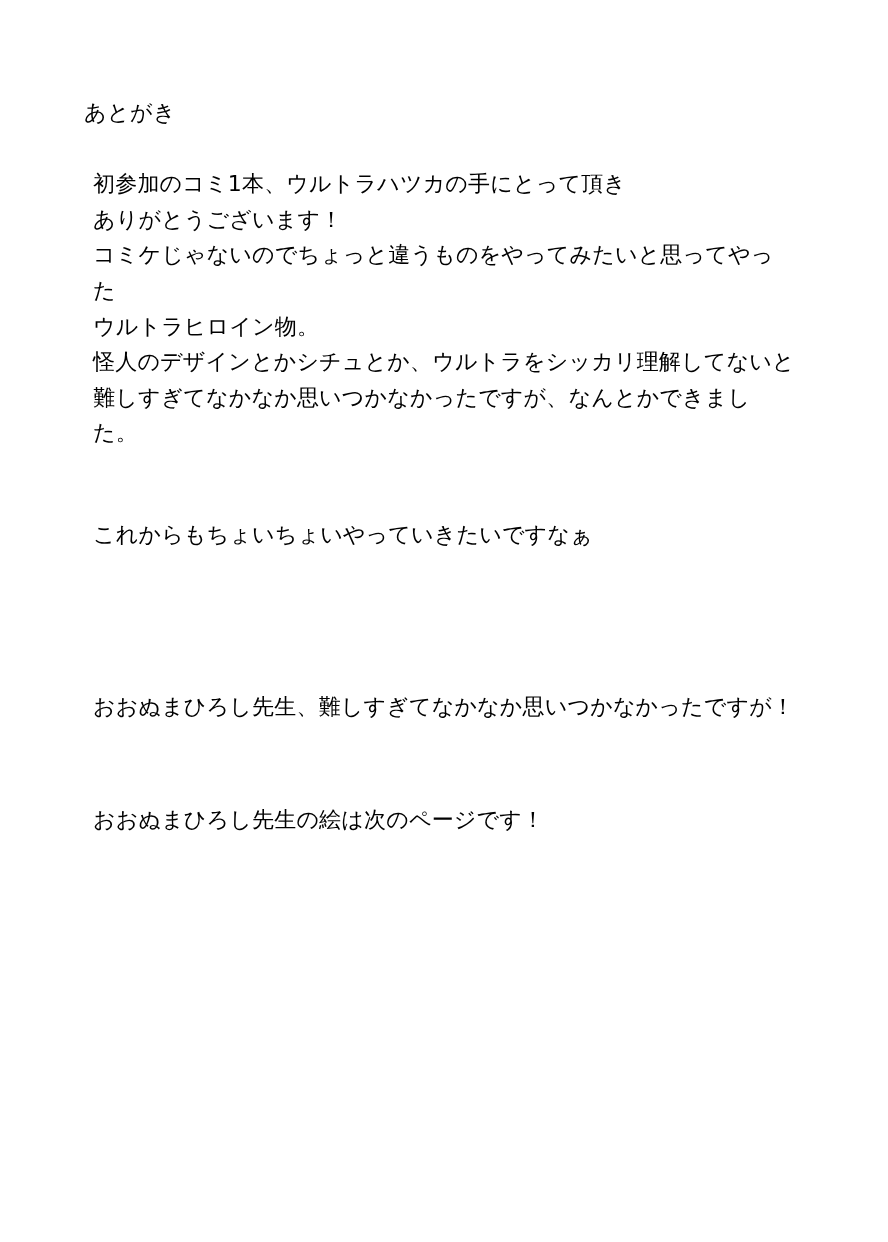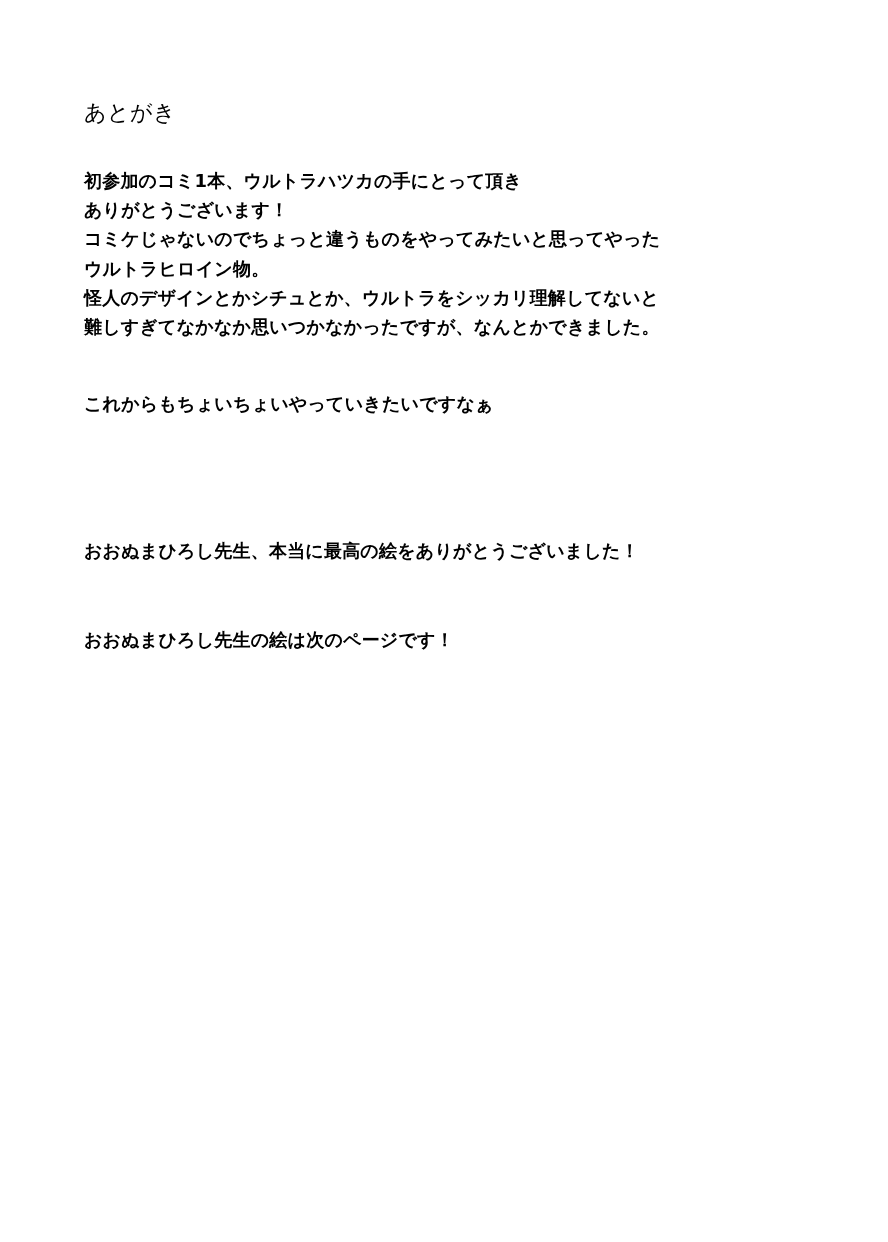--- a/index.html
+++ b/index.html
@@ -23,25 +23,25 @@
     padding: 96px 84px 0 84px;
   }
   .doc-title {
     font-size: 22px;
     line-height: 1.55;
     letter-spacing: 0.5px;
     margin: 0 0 36px 0;
     font-weight: 400;
   }
   .para {
-    font-size: 18px;
+    font-size: 22px;
     line-height: 1.62;
     letter-spacing: 0.2px;
-    margin: 0;
-    font-weight: 700;
+    margin: 9px;
+    font-weight: 400;
     white-space: pre-line;
   }
   .gap-md { height: 48px; }
   .gap-lg { height: 70px; }
   .gap-xl { height: 60px; }
 </style>
 </head>
 <body>
 
 <div class="page">
@@ -57,19 +57,19 @@
 
   <div class="gap-md"></div>
 
   <p class="para">これからもちょいちょいやっていきたいですなぁ</p>
 
   <div class="gap-lg"></div>
 
 
   <div class="gap-md"></div>
 
-  <p class="para">おおぬまひろし先生、本当に最高の絵をありがとうございました！</p>
+  <p class="para">おおぬまひろし先生、難しすぎてなかなか思いつかなかったですが！</p>
 
   <div class="gap-xl"></div>
 
   <p class="para">おおぬまひろし先生の絵は次のページです！</p>
 
 </div>
 
 </body></html>

